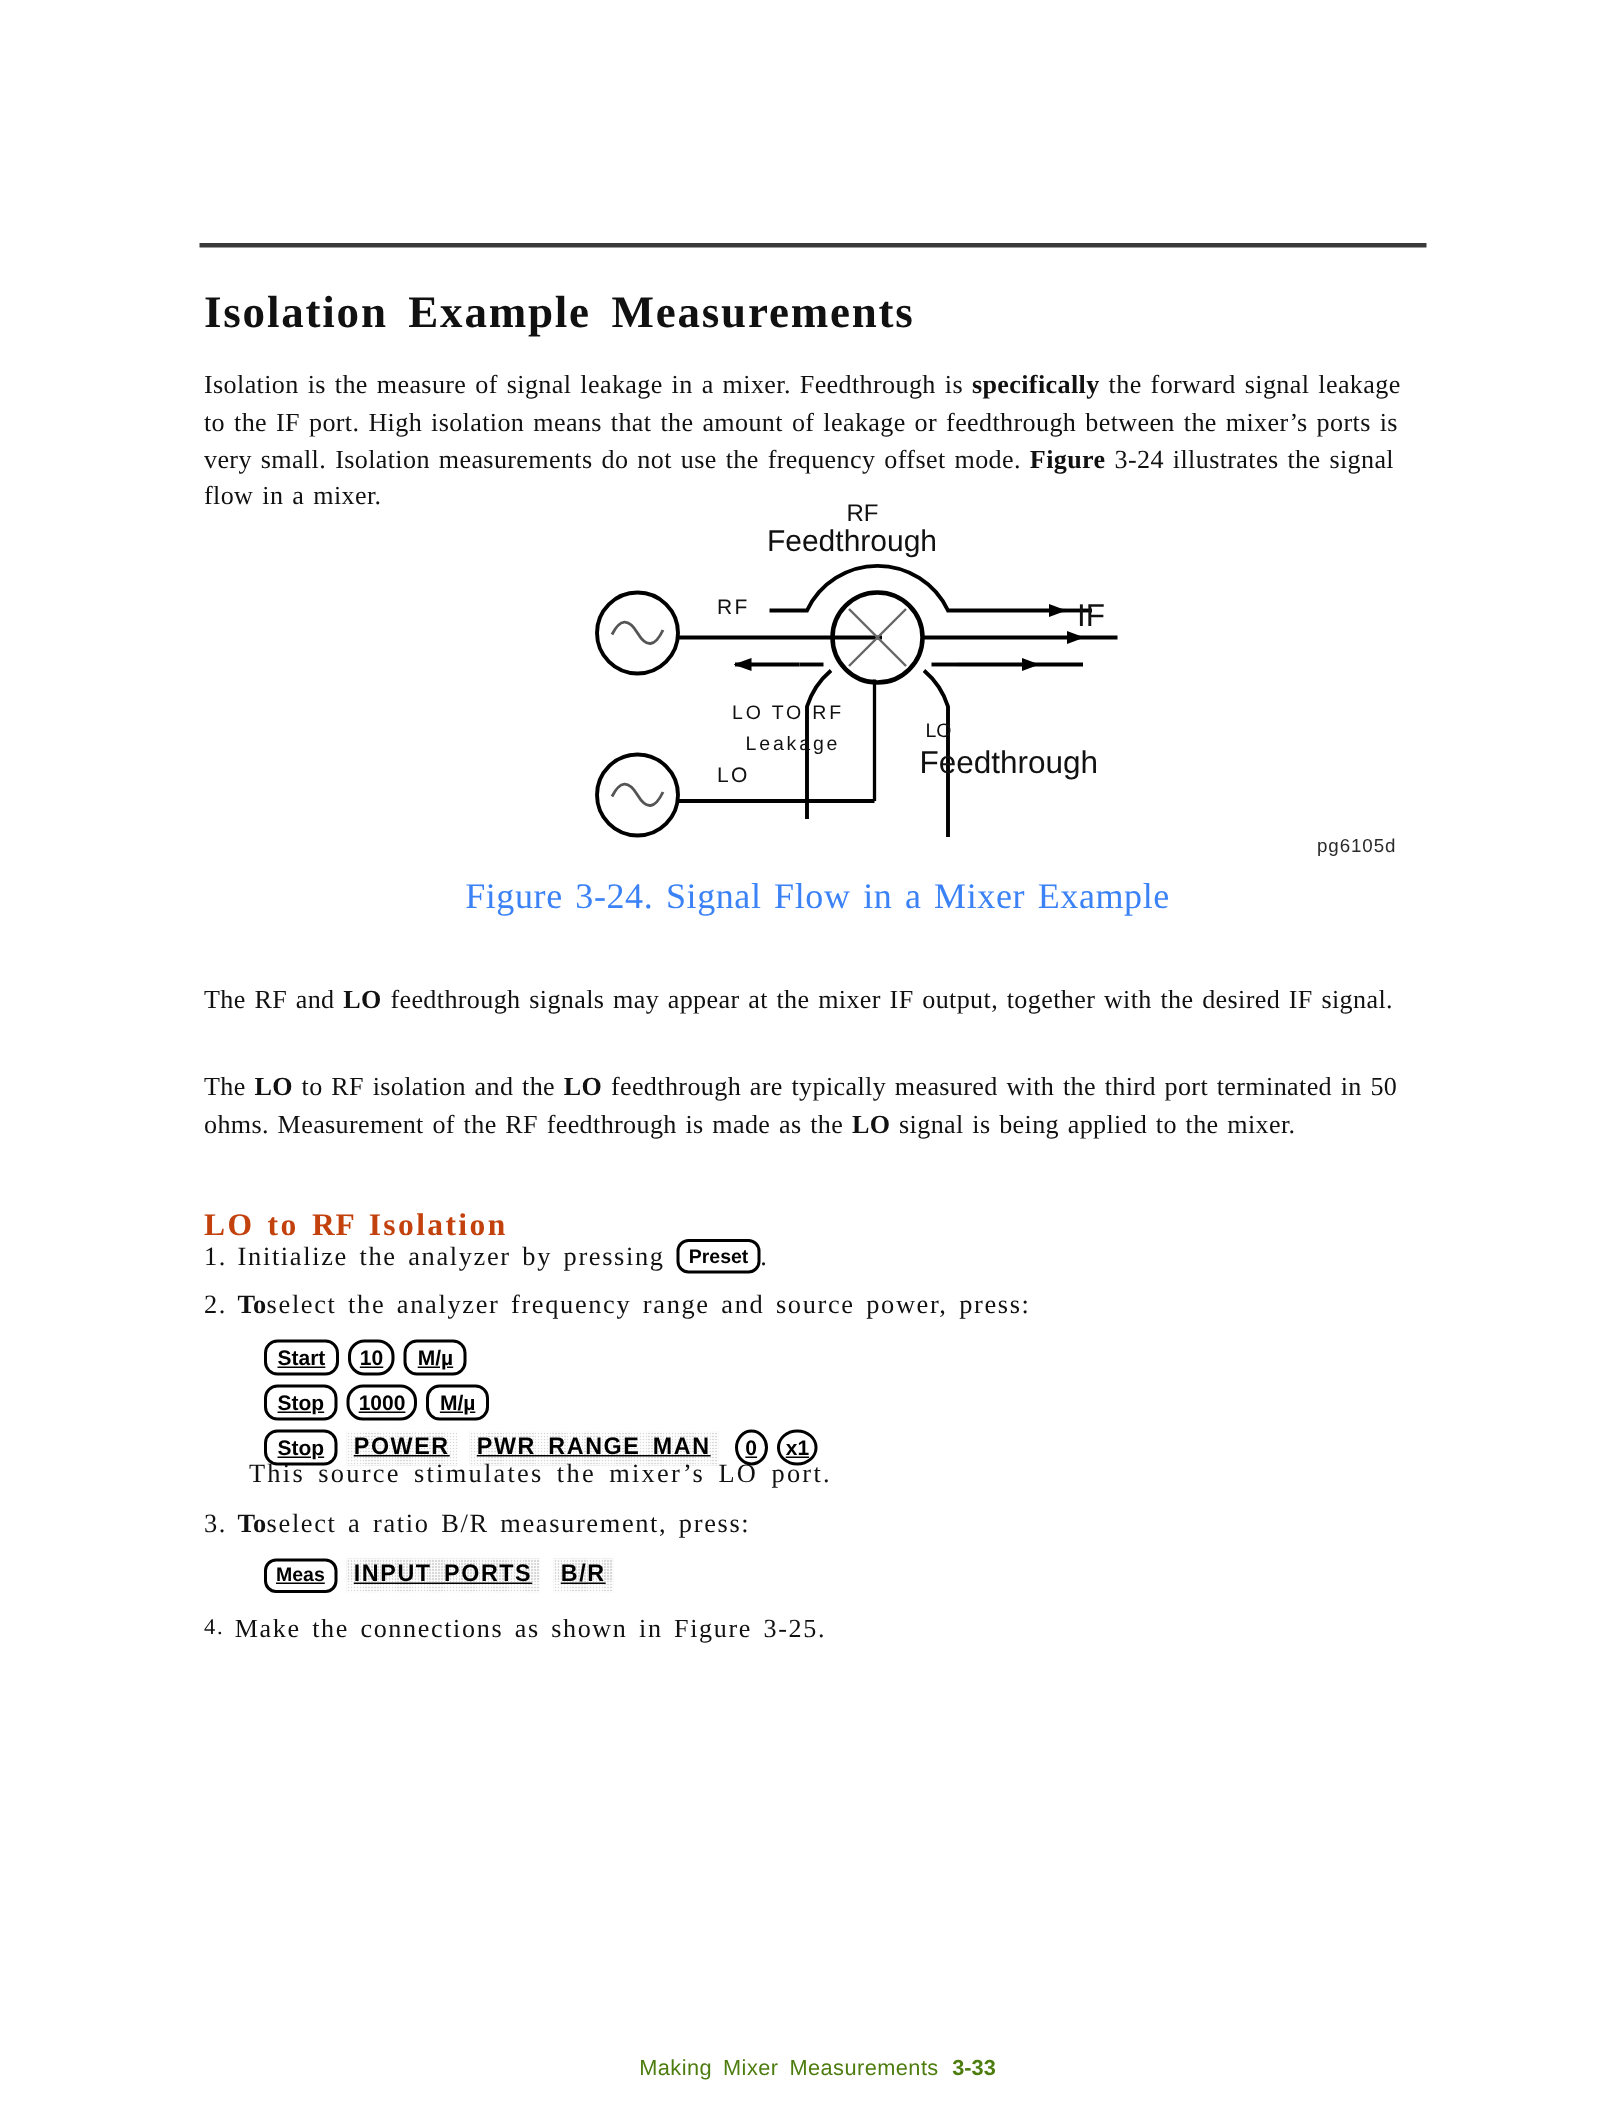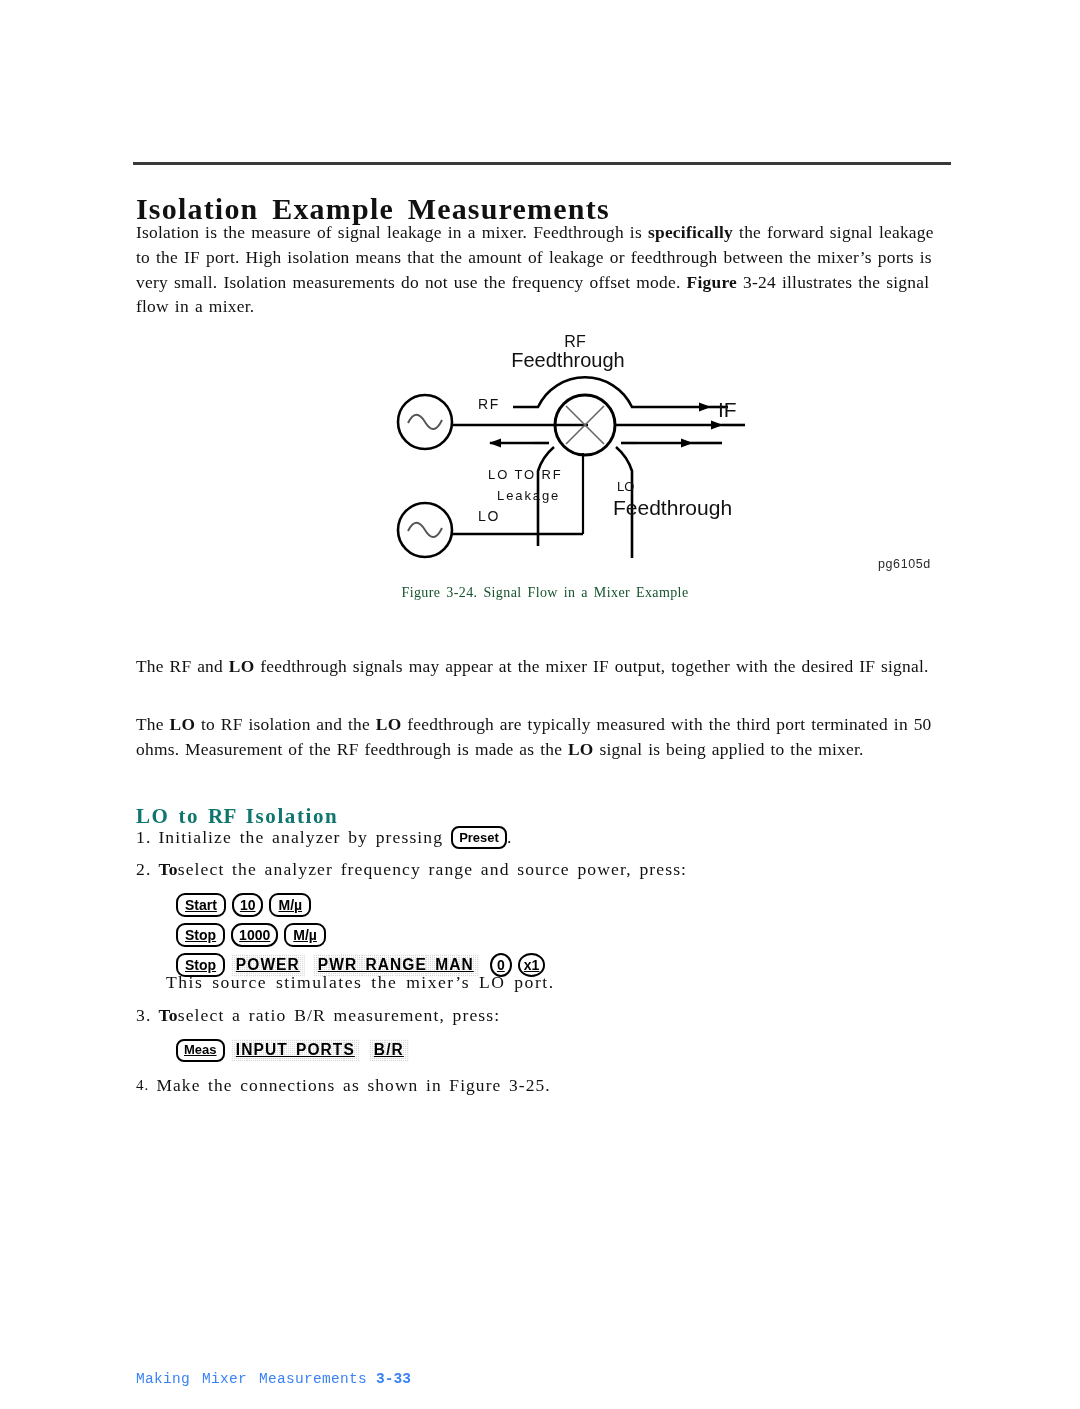--- a/index.html
+++ b/index.html
@@ -55,21 +55,21 @@
     font-size: 17.4px;
     line-height: 24.6px;
     color: #111;
     text-align: left;
     letter-spacing: 0.25px;
   }
   .para b { font-weight: bold; }
 
   #intro-para {
     left: 136px;
-    top: 156px;
+    top: 180px;
     width: 812px;
     word-spacing: 1.4px;
   }
 
   #para-rf-lo {
     left: 136px;
     top: 590px;
     width: 806px;
     word-spacing: 1.2px;
   }
@@ -101,36 +101,36 @@
     color: #2b2b2b;
   }
 
   .fig-caption {
     position: absolute;
     left: 136px;
     top: 538px;
     width: 818px;
     text-align: center;
     font-family: "Liberation Serif", serif;
-    font-size: 14px;
+    font-size: 24px;
     letter-spacing: 0.4px;
     word-spacing: 2px;
-    color: #14532d;
+    color: #3b82f6;
   }
 
   
   .section-heading {
     position: absolute;
     left: 136px;
     top: 740px;
     font-family: "Liberation Serif", serif;
     font-size: 21px;
     letter-spacing: 1.6px;
     word-spacing: 2px;
-    color: #0f766e;
+    color: #c2410c;
   }
   .section-heading b { font-weight: bold; letter-spacing: 0.5px; }
 
   
   .step {
     position: absolute;
     font-family: "Liberation Serif", serif;
     font-size: 17.6px;
     letter-spacing: 1.1px;
     word-spacing: 2.2px;
@@ -221,26 +221,26 @@
   }
   #keyseq-freq { left: 176px; top: 845px; }
   #keyseq-meas { left: 176px; top: 990px; }
 
   
   .footer {
     position: absolute;
     left: 136px;
     top: 1324px;
     width: 818px;
-    text-align: left;
-    font-family: Liberation Mono, monospace;
+    text-align: center;
+    font-family: Liberation Sans, sans-serif;
     font-size: 14.5px;
     letter-spacing: 0.3px;
     word-spacing: 3px;
-    color: #3b82f6;
+    color: #4d7c0f;
   }
   .footer .pagenum {
     font-weight: bold;
     margin-left: 9px;
     letter-spacing: 0;
   }
 
   
   .dg-label {
     font-family: "Liberation Sans", sans-serif;

